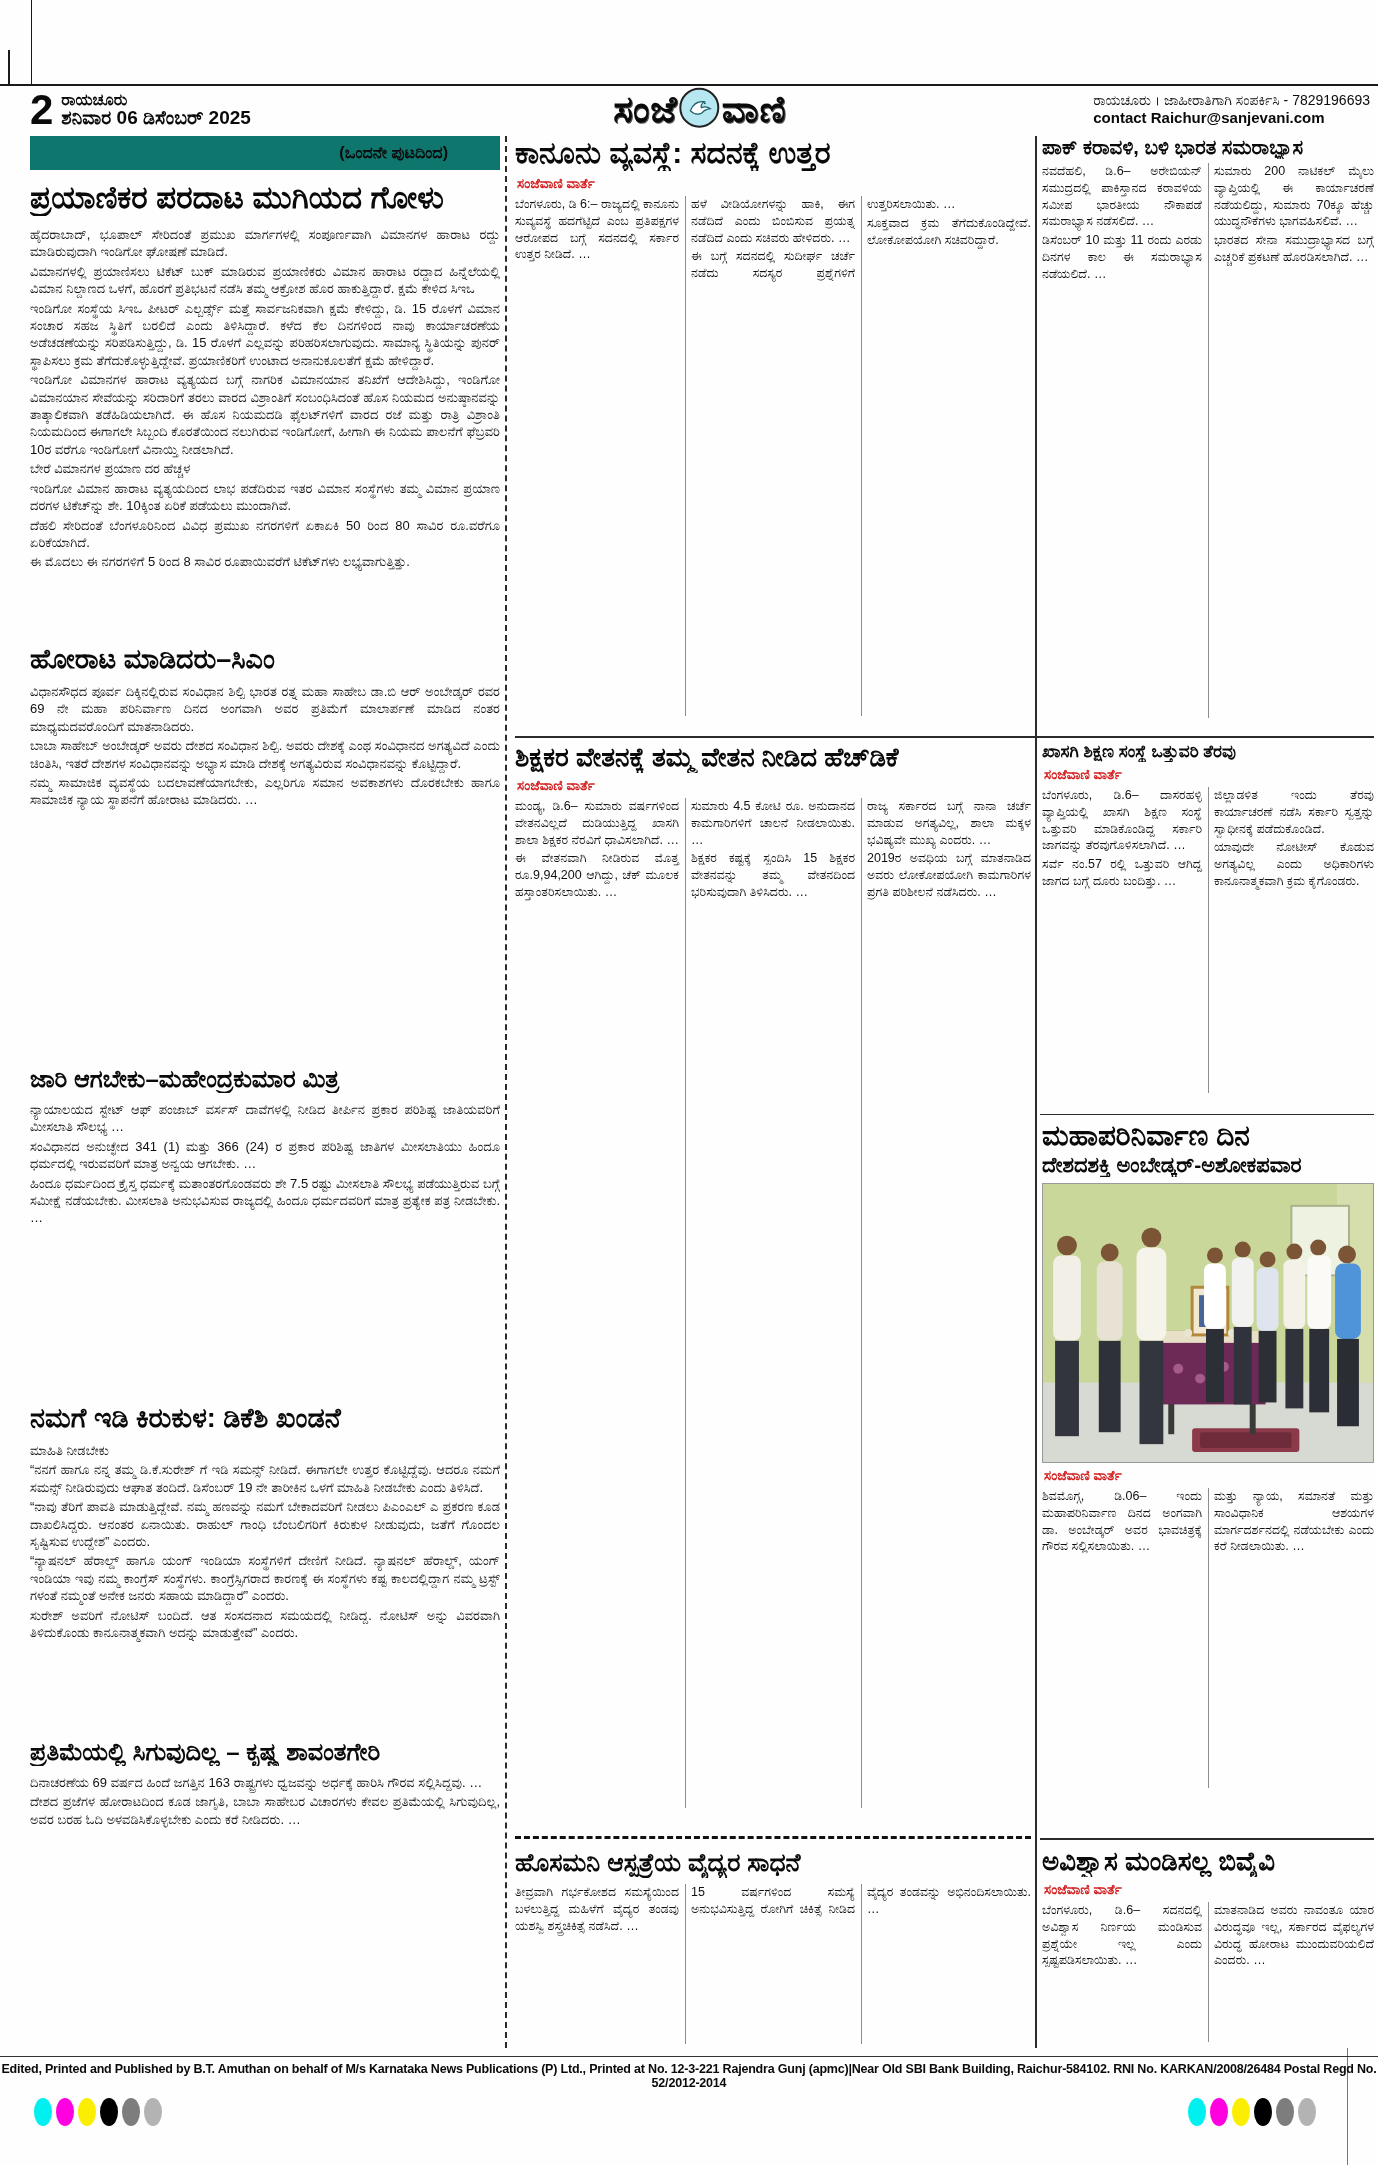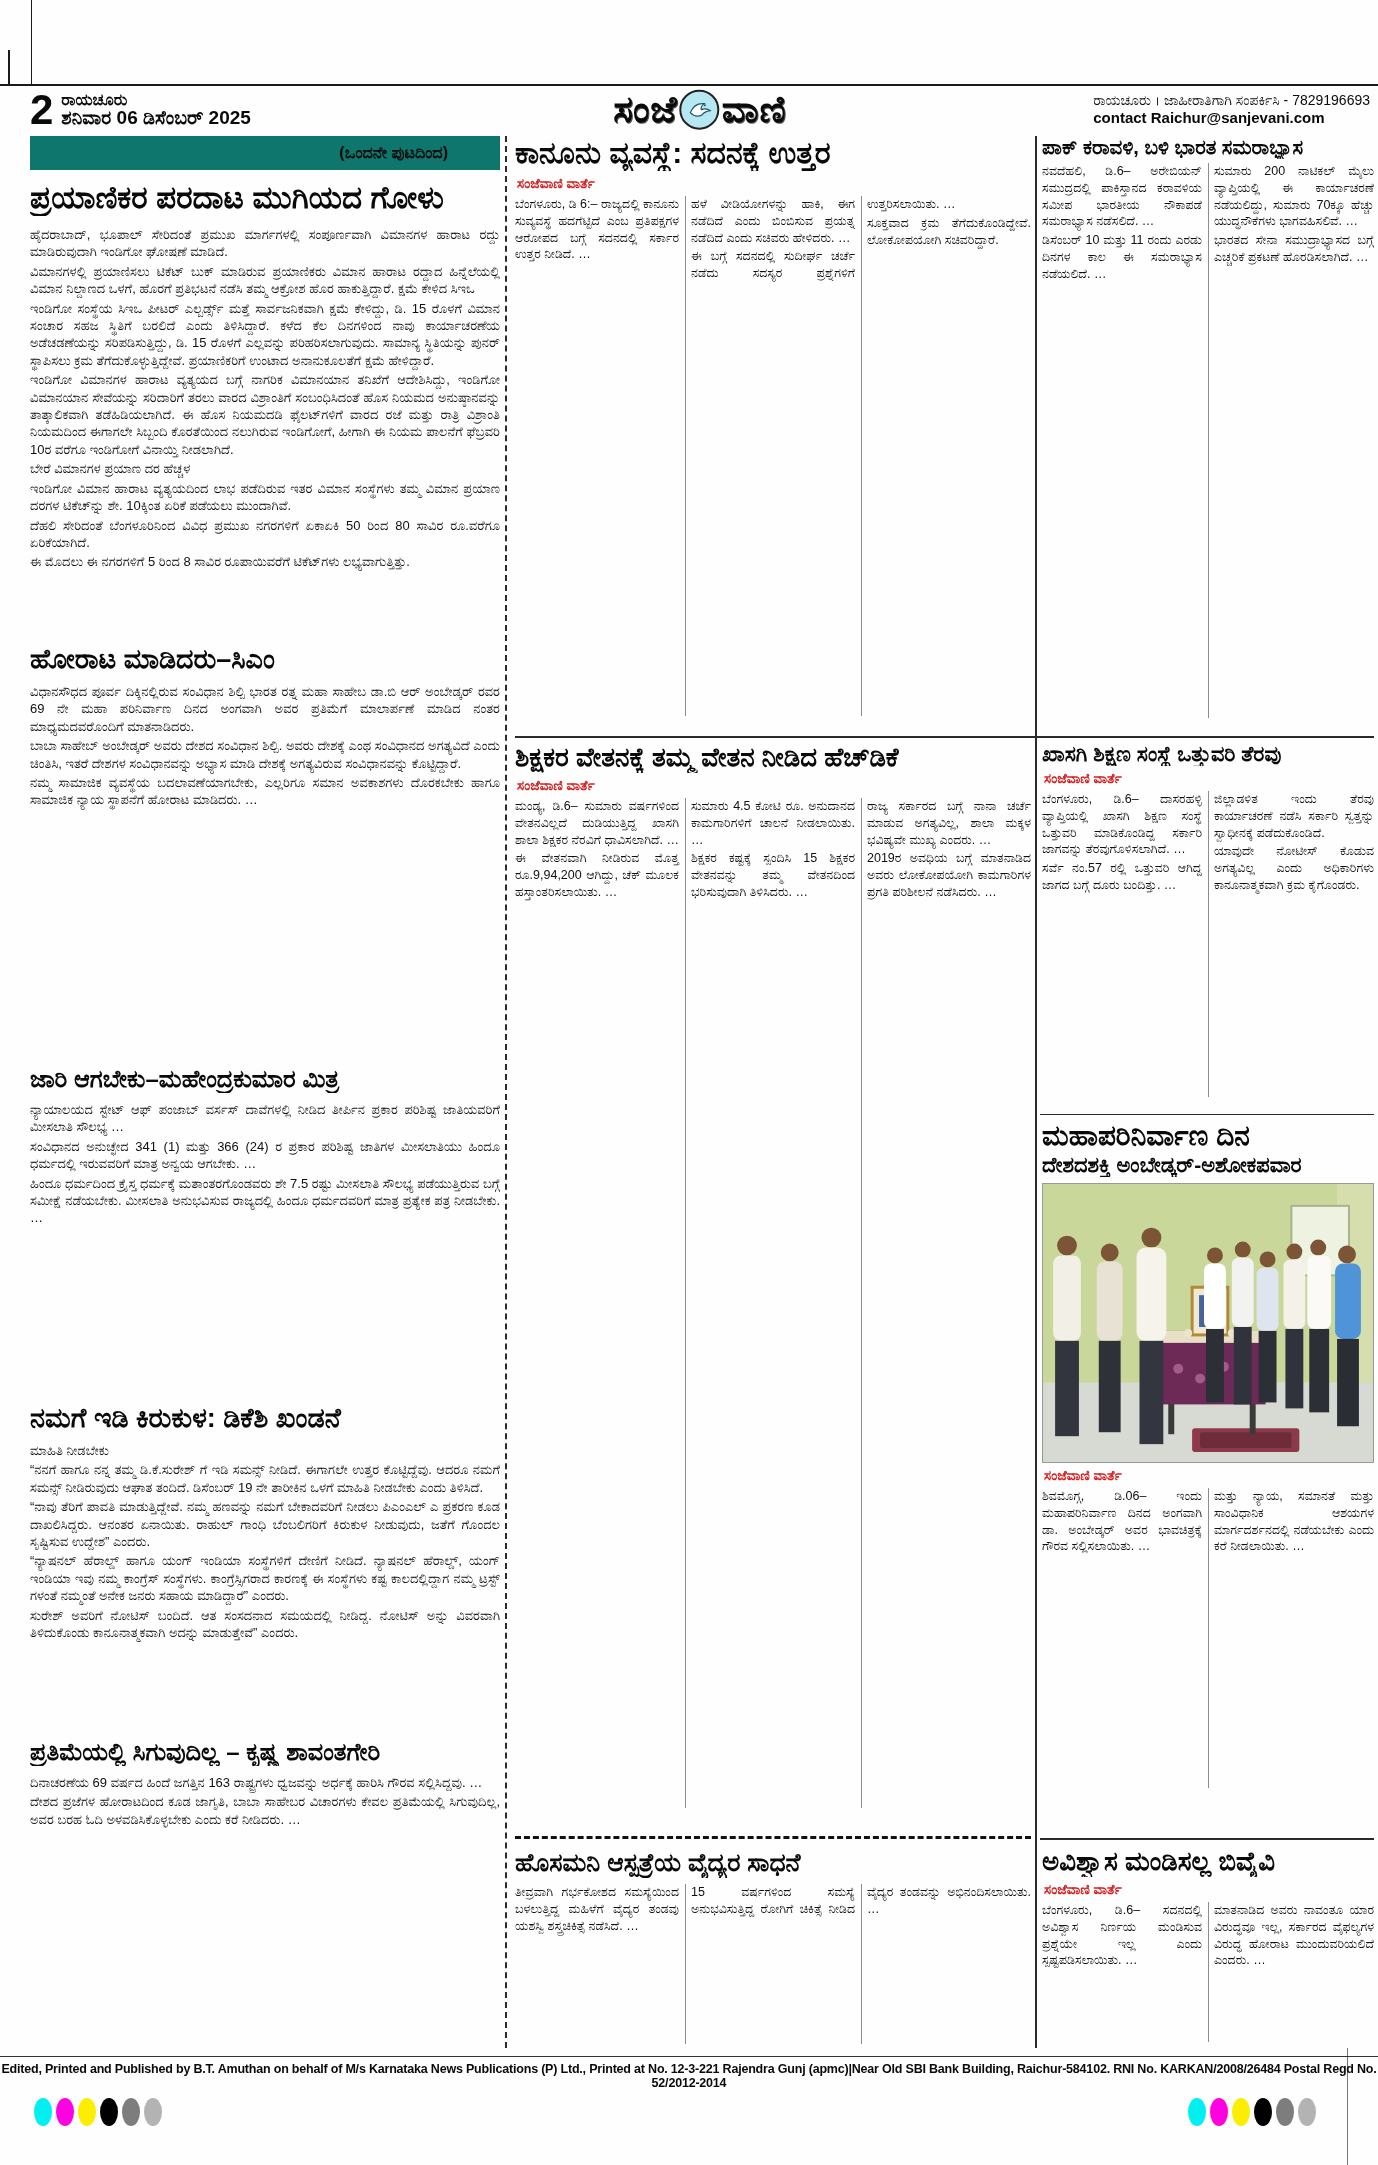--- a/index.html
+++ b/index.html
@@ -14,21 +14,21 @@
   .trim-v2{left:31px;top:0;height:84px;border-left:1px solid #1a1a1a}
   .trim-vr{left:1347px;top:2048px;height:117px;border-left:1px solid #777}
 
   
   .hdr{left:30px;right:8px;top:88px;height:44px;display:flex;align-items:center}
   .pagenum{font-size:42px;font-weight:bold;line-height:.85;margin-right:8px}
   .dateblock{line-height:1.1}
   .dateblock .loc{font-size:16px;font-weight:bold}
   .dateblock .dt{font-size:19px;font-weight:bold}
   .masthead{position:absolute;left:50%;top:50%;transform:translate(-50%,-52%);
-            display:flex;align-items:center;gap:2px;font-weight:900;font-size:37px;
+            display:flex;gap:2px;font-weight:900;font-size:37px;
             font-family:"Liberation Serif","DejaVu Serif",serif;
             text-shadow:1px 1px 0 #555;letter-spacing:1px;white-space:nowrap}
   .logo-circle{width:40px;height:40px;border-radius:50%;border:2px solid #222;
                display:inline-flex;align-items:center;justify-content:center;flex:0 0 auto}
   .hdr-right{margin-left:auto;text-align:left;line-height:1.25}
   .hdr-right .l1{font-size:14px}
   .hdr-right .l2{font-size:15px;font-weight:bold;font-family:"Liberation Sans",sans-serif}
 
   
   .vdash{left:505px;top:136px;height:1912px;border-left:2px dashed #2b2b2b}
@@ -56,21 +56,21 @@
   .lc-body{font-size:13px}
 
   
   .sec-kanoonu{left:515px;top:136px;width:516px;height:598px;overflow:hidden}
   .h-kanoonu{font-size:30px;border-bottom:0;margin-bottom:2px}
   .sec-paak{left:1042px;top:136px;width:332px;height:598px;overflow:hidden}
   .h-paak{font-size:20px;margin-bottom:4px}
   .sec-shik{left:515px;top:742px;width:516px;height:1090px;overflow:hidden}
   .h-shik{font-size:26px;margin-bottom:2px}
   .sec-khaasagi{left:1042px;top:742px;width:332px;height:370px;overflow:hidden}
-  .h-khaasagi{font-size:21px;margin-bottom:2px}
+  .h-khaasagi{font-size:17px;margin-bottom:2px}
   .sec-maha{left:1042px;top:1120px;width:332px;height:714px;overflow:hidden}
   .h-maha1{font-size:28px}
   .h-maha2{font-size:21px;margin-bottom:6px}
   .sec-hosamani{left:515px;top:1844px;width:516px;height:206px;overflow:hidden}
   .h-hosamani{font-size:25px;margin:4px 0 6px}
   .sec-avish{left:1042px;top:1846px;width:332px;height:204px;overflow:hidden}
   .h-avish{font-size:26px;margin-bottom:2px}
 
   .photo{width:332px;height:280px;display:block;border:1px solid #999;background:#ccd99b}
 

